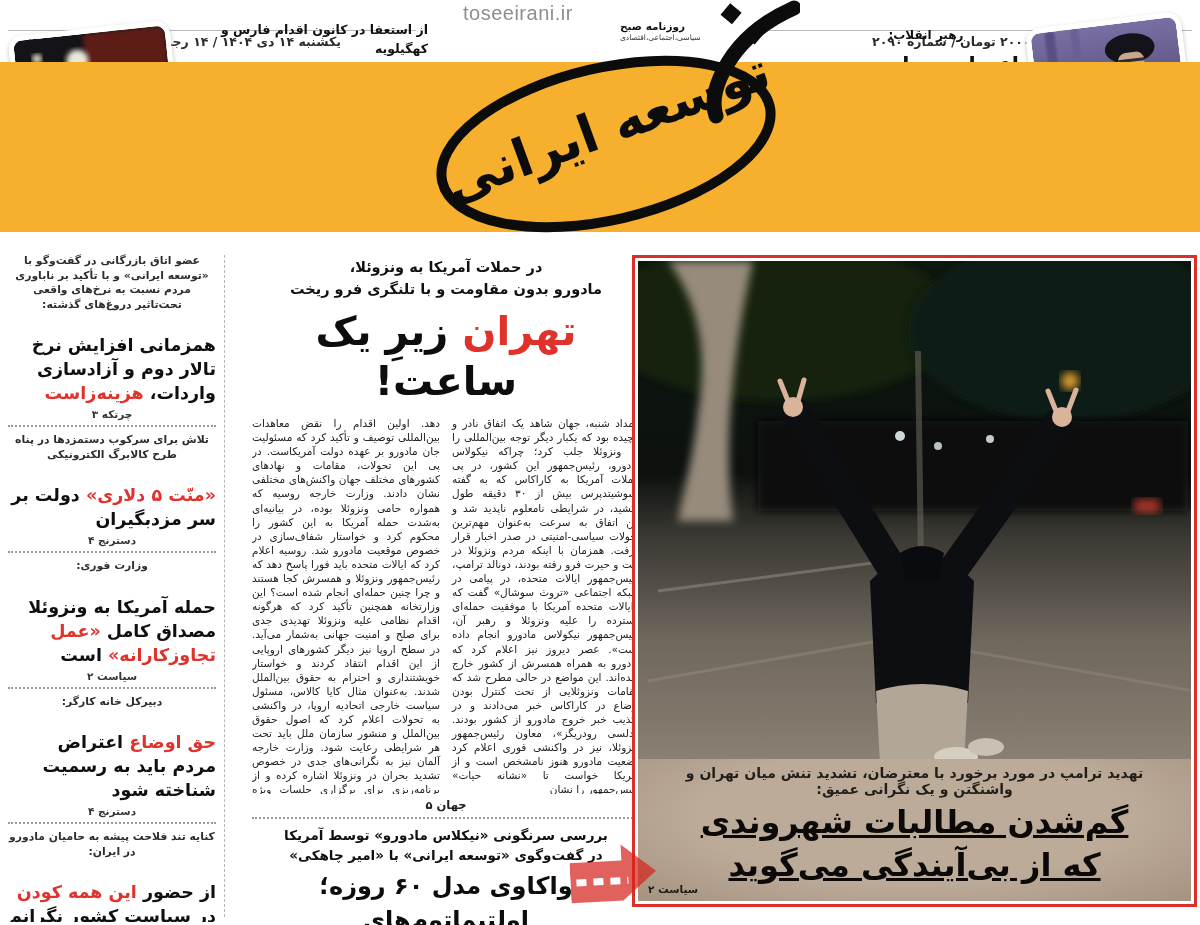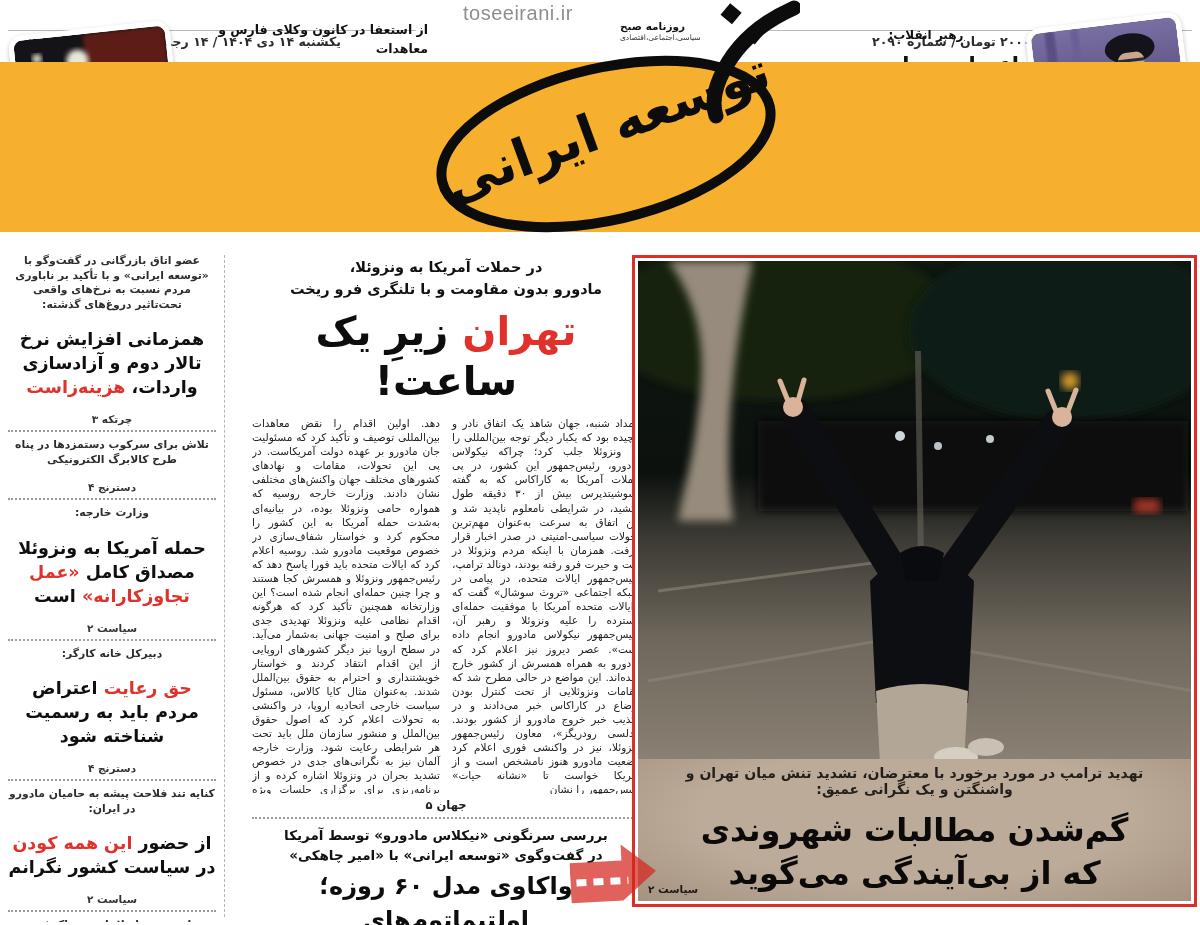--- a/index.html
+++ b/index.html
@@ -32,41 +32,41 @@
   .banner-right-text .kicker2{font-size:12px;font-weight:bold;text-align:center;}
   .banner-right-text .bh{font-size:21px;font-weight:900;line-height:31px;margin-top:8px;}
   .banner-right-text .ref2{font-size:11px;font-weight:bold;margin-top:12px;text-align:left;}
   
   .v-dashed{position:absolute;left:224px;top:255px;height:662px;width:0;border-left:1px dashed #b5b5b5;}
   .dotted{border-top:2px dotted #9a9a9a;margin:5px 0 6px 0;}
   
   .sidebar{position:absolute;left:8px;top:254px;width:208px;height:668px;overflow:hidden;
            direction:rtl;text-align:center;}
   .sb-kicker{font-size:10.8px;font-weight:bold;color:#2d2d2d;line-height:14.5px;}
-  .sb-headline{font-size:17.5px;font-weight:900;color:#0f0f0f;line-height:24px;margin-top:15px;}
+  .sb-headline{font-size:17.5px;font-weight:900;color:#0f0f0f;line-height:24px;margin-top:21px;text-align:right;}
   .sb-headline .red{color:#e0312b;}
-  .sb-ref{font-size:10.5px;font-weight:bold;color:#333;margin-top:14px;}
+  .sb-ref{font-size:10.5px;font-weight:bold;color:#333;margin-top:3px;}
   
   .middle{position:absolute;left:252px;top:256px;width:388px;height:664px;direction:rtl;text-align:center;}
   .lead-kicker{font-size:14.5px;font-weight:bold;line-height:22px;color:#111;}
   .lead-headline{font-size:40px;font-weight:900;line-height:50px;margin-top:6px;color:#0d0d0d;}
   .lead-headline .red{color:#e0312b;}
   .lead-body{display:flex;gap:12px;margin-top:10px;height:378px;overflow:hidden;text-align:justify;}
   .lead-body .col{flex:1;font-size:10.5px;line-height:14.1px;color:#222;}
   .mid-ref{font-size:11.5px;font-weight:bold;color:#222;margin-top:4px;}
   .sec-kicker{font-size:13.5px;font-weight:bold;line-height:20px;color:#111;margin-top:3px;}
   .sec-headline{font-size:24px;font-weight:900;line-height:34px;margin-top:4px;color:#0d0d0d;}
   
   .photo-box{position:absolute;left:632px;top:255px;width:565px;height:652px;background:#fff;
              border:3px solid #db2f27;box-sizing:border-box;padding:3px;display:flex;flex-direction:column;z-index:2;}
   .photo-area{flex:1;overflow:hidden;}
   .caption{height:142px;background:radial-gradient(ellipse at 50% 40%,#bdab9a 55%,#a5927f 100%);
            direction:rtl;text-align:center;position:relative;padding:6px 26px;box-sizing:border-box;}
   .cap-kicker{font-size:14px;font-weight:bold;color:#221e19;}
-  .cap-headline{font-size:32px;font-weight:900;line-height:43px;color:#0b0a09;margin-top:12px;}
+  .cap-headline{font-size:32px;font-weight:900;line-height:43px;color:#0b0a09;margin-top:4px;text-decoration:underline;}
   .cap-ref{position:absolute;left:10px;bottom:6px;font-size:10.5px;font-weight:bold;color:#1c1a17;}
   .arrow-stamp{position:absolute;left:570px;top:843px;width:88px;height:60px;z-index:6;transform:rotate(-3deg);opacity:.88;}
   svg{display:block;}
 </style>
 </head>
 <body>
 
 <div class="page">
 
   <div class="hairline hl-left"></div>
@@ -107,21 +107,21 @@
       <circle cx="104" cy="60" r="7" fill="#1c1b22"></circle>
         <circle cx="84" cy="62" r="7" fill="#16151b"></circle>
       <rect x="0" y="86" width="152" height="36" fill="#2c2a2c"></rect>
       <path d="M 2 78 L 58 84 L 60 120 L 0 120 Z" fill="#dddcd8"></path>
       <rect x="8" y="86" width="28" height="12" fill="#3a3f4a" rx="3"></rect>
     </svg>
   </div>
 
   <div class="banner-left-text">
     <div class="banner-kicker">
-      <div>از استعفا در کانون وکلای فارس و معاهدات</div>
+      <div>از استعفا در کانون اقدام فارس و کهگیلویه</div>
       <div>تا صدور بیانیه حمایتی در بوشهر؛</div>
       <div>دو روی سکه واکنش به اعتراضات</div>
     </div>
     <div class="banner-headline">
       <div>چالش وکالت در</div>
       <div>بزنگاه‌های اجتماعی ایران</div>
     </div>
     <div class="banner-ref">شهرنوشت ۶</div>
   </div>
 
@@ -163,32 +163,33 @@
 
   <div class="sidebar">
       <div>
         <div class="sb-kicker">عضو اتاق بازرگانی در گفت‌وگو با «توسعه ایرانی» و با تأکید بر ناباوری مردم نسبت به نرخ‌های واقعی تحت‌تاثیر دروغ‌های گذشته:</div>
         <div class="sb-headline"><span>همزمانی افزایش نرخ تالار دوم و آزادسازی واردات، </span><span class="red">هزینه‌زاست</span></div>
         <div class="sb-ref">چرتکه ۳</div>
       </div>
       <div class="dotted"></div>
       <div>
         <div class="sb-kicker">تلاش برای سرکوب دستمزدها در پناه طرح کالابرگ الکترونیکی</div>
+        <div class="sb-headline"><span class="red">«منّت ۵ دلاری»</span><span> دولت بر سر مزدبگیران</span></div>
         <div class="sb-ref">دسترنج ۴</div>
       </div>
       <div class="dotted"></div>
       <div>
-        <div class="sb-kicker">وزارت خارجه:</div>
+        <div class="sb-kicker">وزارت فوری:</div>
         <div class="sb-headline"><span>حمله آمریکا به ونزوئلا مصداق کامل </span><span class="red">«عمل تجاوزکارانه»</span><span> است</span></div>
         <div class="sb-ref">سیاست ۲</div>
       </div>
       <div class="dotted"></div>
       <div>
         <div class="sb-kicker">دبیرکل خانه کارگر:</div>
-        <div class="sb-headline"><span class="red">حق رعایت</span><span> اعتراض مردم باید به رسمیت شناخته شود</span></div>
+        <div class="sb-headline"><span class="red">حق اوضاع</span><span> اعتراض مردم باید به رسمیت شناخته شود</span></div>
         <div class="sb-ref">دسترنج ۴</div>
       </div>
       <div class="dotted"></div>
       <div>
         <div class="sb-kicker">کنایه تند فلاحت پیشه به حامیان مادورو در ایران:</div>
         <div class="sb-headline"><span>از حضور </span><span class="red">این همه کودن</span><span> در سیاست کشور نگرانم</span></div>
         <div class="sb-ref">سیاست ۲</div>
       </div>
       <div class="dotted"></div>
       <div>

